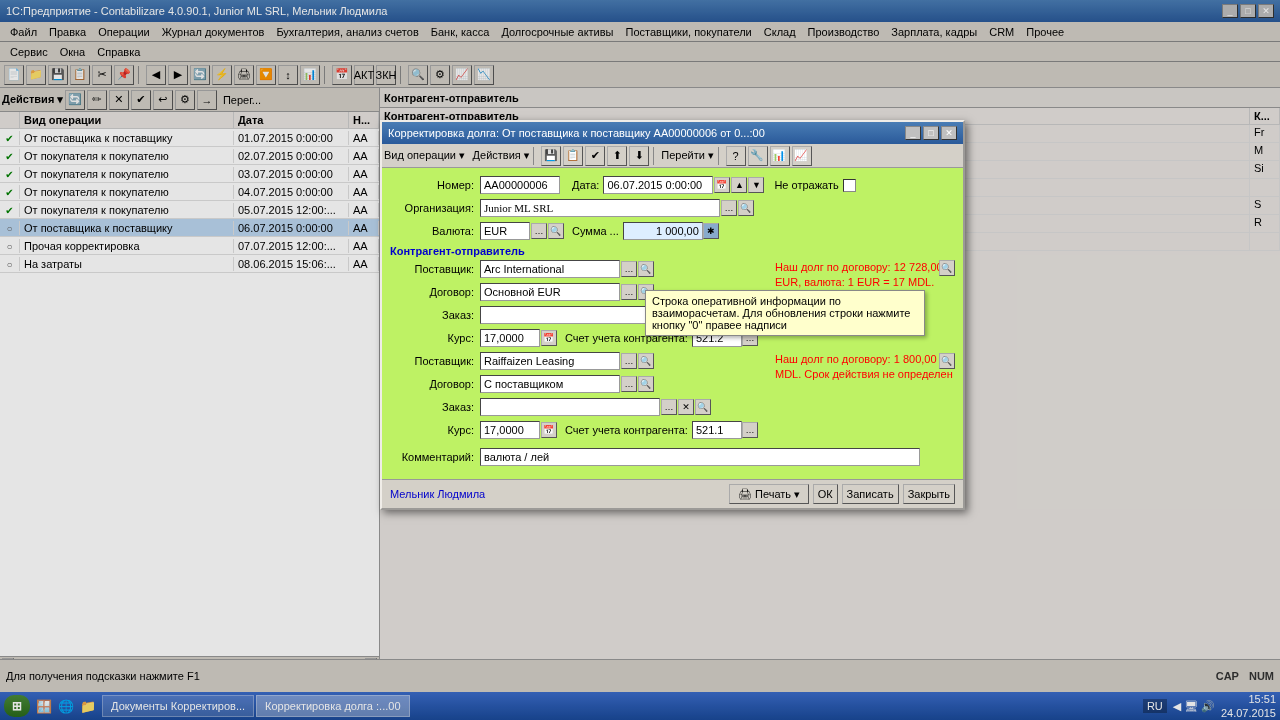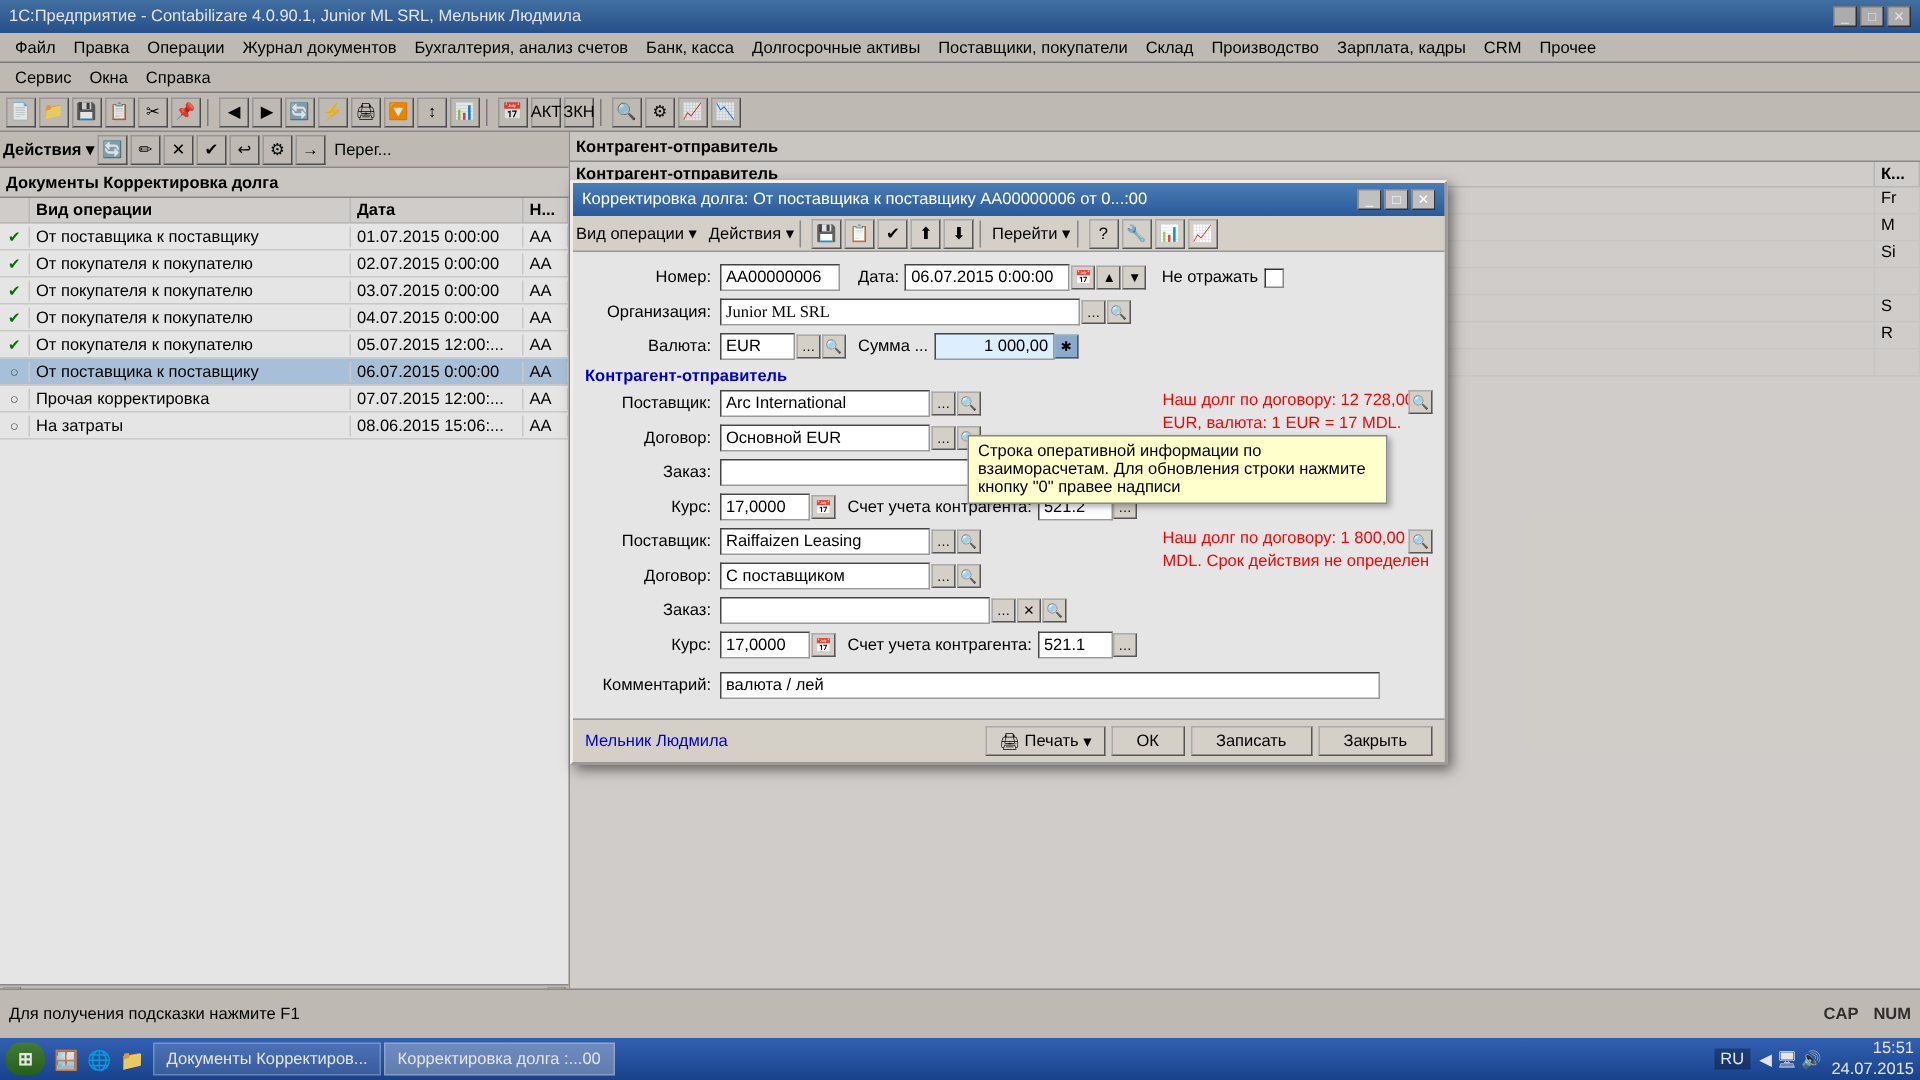--- a/index.html
+++ b/index.html
@@ -67,37 +67,37 @@
     .hscroll-thumb { width: 40px; height: 8px; background: #d4d0c8; border: 1px outset #aaa; position: absolute; top: 0; left: 10px; }
 
     
     .modal-overlay { position: absolute; top: 0; left: 0; right: 0; bottom: 0; background: rgba(0,0,0,0.1); z-index: 100; }
 
     
     .modal { position: absolute; top: 120px; left: 380px; width: 585px; background: #d4d0c8; border: 2px outset #f0ede8; box-shadow: 3px 3px 8px rgba(0,0,0,0.5); z-index: 200; }
     .modal-title { background: linear-gradient(to bottom, #4a7db5, #2a5a9a); color: white; padding: 3px 6px; display: flex; align-items: center; justify-content: space-between; height: 22px; font-size: 11px; }
     .modal-title-btns { display: flex; gap: 2px; }
     .modal-tb { background: #d4d0c8; border-bottom: 1px solid #999; padding: 2px; display: flex; align-items: center; gap: 2px; height: 24px; }
-    .modal-body { padding: 8px; background: #e5e5e5; }
+    .modal-body { padding: 8px; background: #bef264; }
 
     .form-row { display: flex; align-items: center; margin-bottom: 5px; }
     .form-label { width: 90px; font-size: 11px; text-align: right; padding-right: 6px; }
     .form-input { border: 1px inset #999; background: white; height: 18px; padding: 1px 3px; font-size: 11px; }
 
     .section-header { color: #0000cc; font-weight: bold; font-size: 11px; margin: 4px 0 3px 0; }
 
     .input-with-btns { display: flex; align-items: center; gap: 1px; }
     .small-btn { width: 16px; height: 16px; background: #d4d0c8; border: 1px outset #aaa; display: flex; align-items: center; justify-content: center; font-size: 9px; cursor: pointer; }
 
     .debt-info { font-size: 11px; color: #000; line-height: 1.4; max-width: 200px; }
 
     .checkbox { width: 13px; height: 13px; border: 1px inset #888; background: white; display: inline-block; margin-left: 4px; }
 
     .print-btn { background: #d4d0c8; border: 1px outset #aaa; padding: 2px 8px; font-size: 11px; cursor: pointer; display: flex; align-items: center; gap: 3px; }
-    .action-btn { background: #d4d0c8; border: 1px outset #aaa; padding: 3px 16px; font-size: 11px; cursor: pointer; }
+    .action-btn { background: #d4d0c8; border: 1px outset #aaa; padding: 3px 4px; font-size: 11px; cursor: pointer; }
 
     .modal-footer { display: flex; align-items: center; justify-content: space-between; padding: 4px 8px; border-top: 1px solid #999; background: #d4d0c8; }
     .footer-right { display: flex; gap: 4px; }
 
     .author-label { color: #0000cc; font-size: 11px; cursor: pointer; }
 
     .num-input { width: 80px; }
 
     .date-input { width: 110px; }
 
@@ -189,23 +189,20 @@
       <span style="font-size:11px;font-weight:bold;">Действия ▾</span>
       <div class="tb-btn">🔄</div>
       <div class="tb-btn">✏</div>
       <div class="tb-btn">✕</div>
       <div class="tb-btn">✔</div>
       <div class="tb-btn">↩</div>
       <div class="tb-btn">⚙</div>
       <div class="tb-btn">→</div>
       <span style="font-size:11px;margin-left:4px;">Перег...</span>
     </div>
-    <div class="left-panel-header">
-      <span>Документы Корректировка долга</span>
-    </div>
     <div class="col-header">
       <div class="col-h" style="width:20px;"></div>
       <div class="col-h" style="flex:1;">Вид операции</div>
       <div class="col-h" style="width:115px;">Дата</div>
       <div class="col-h" style="width:30px;">Н...</div>
     </div>
     <div class="table-rows">
 
     <div class="table-row">
     <div class="cell cell-icon">

